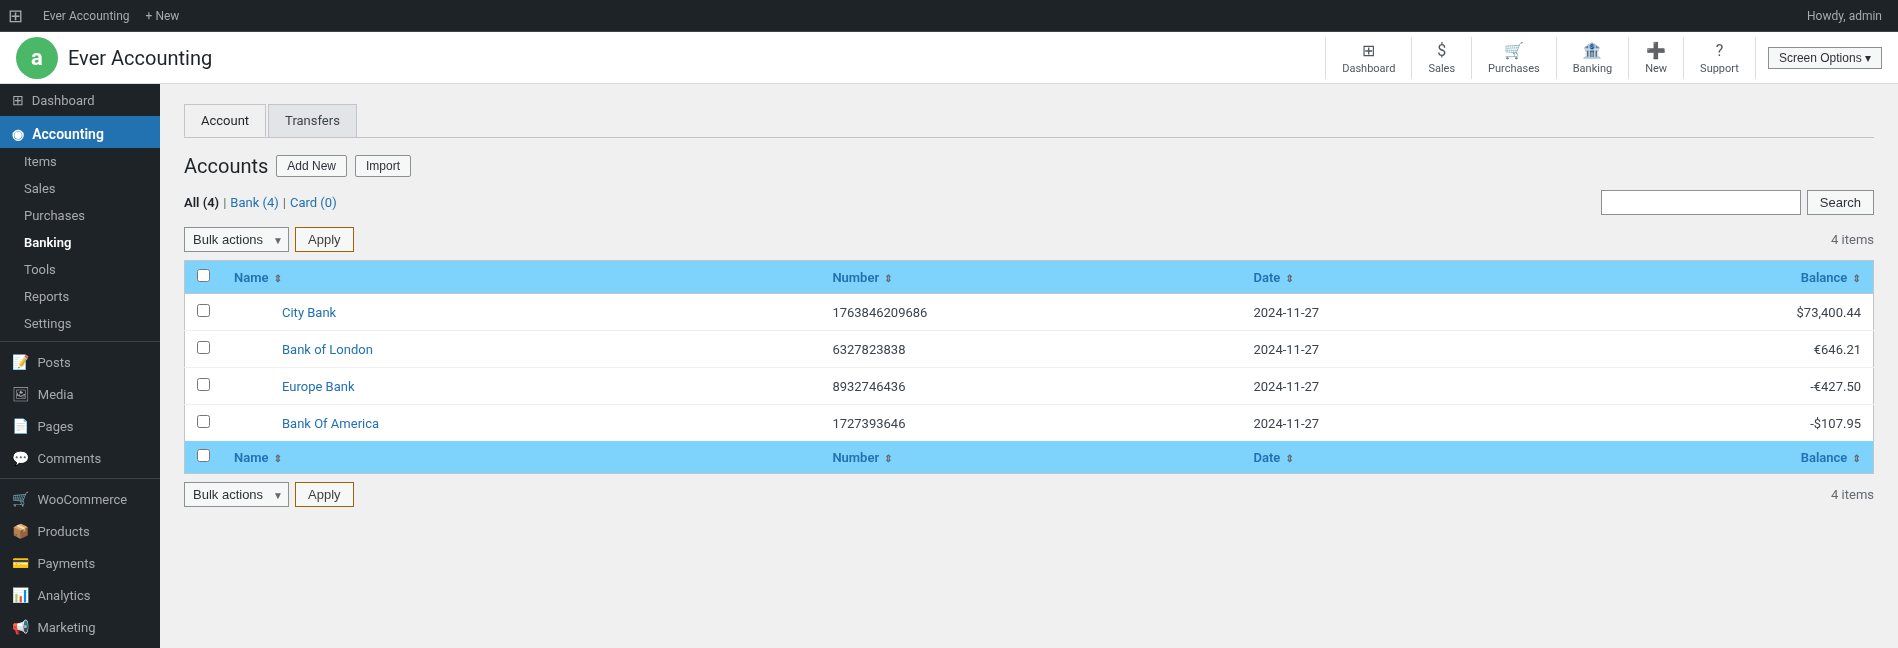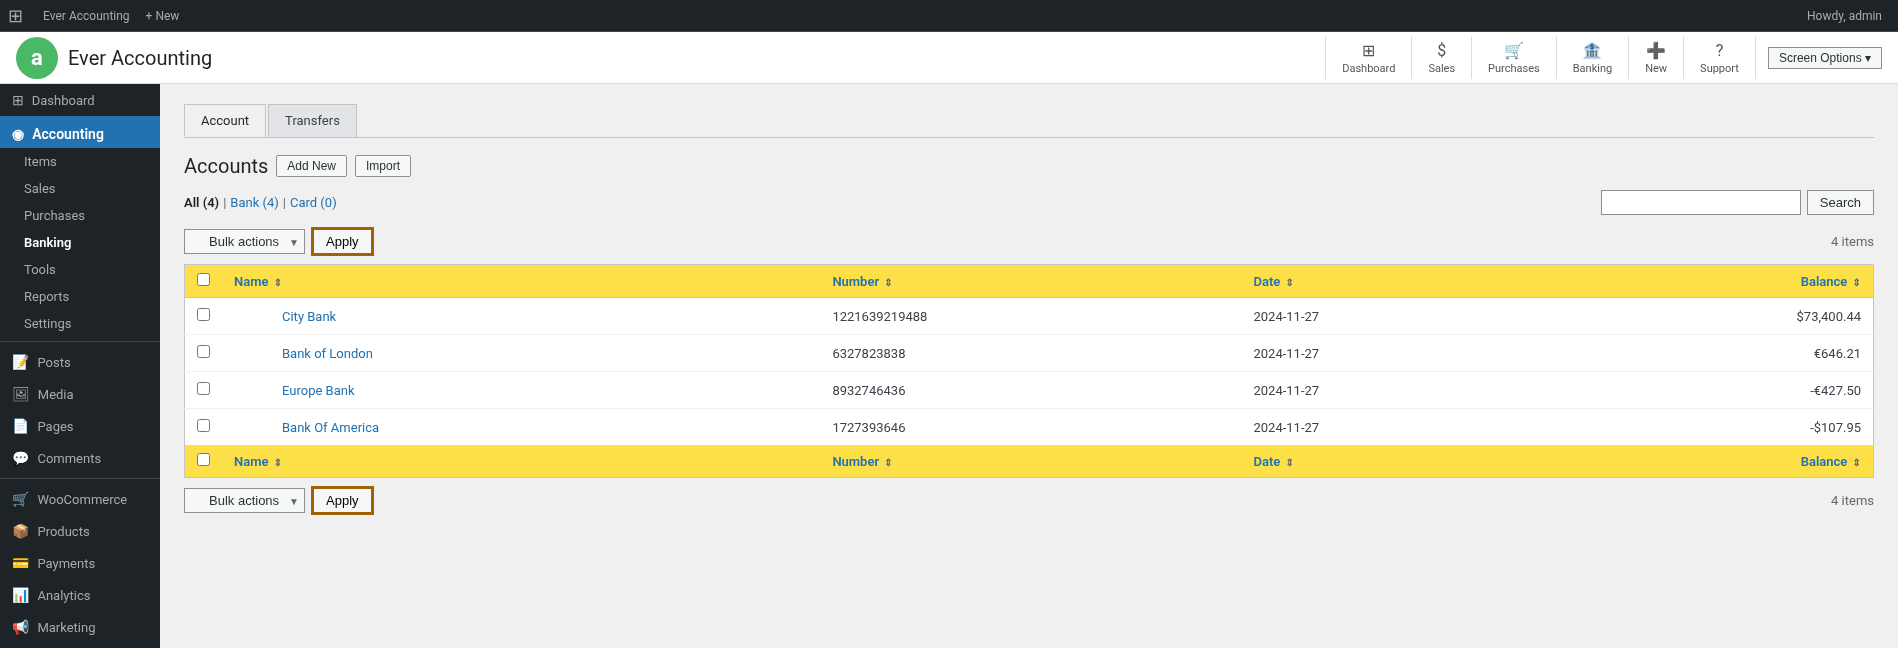--- a/index.html
+++ b/index.html
@@ -37,28 +37,28 @@
     .filter-row { display: flex; align-items: center; justify-content: space-between; margin-bottom: 12px; }
     .filter-link { color: #2271b1; cursor: pointer; text-decoration: none; }
     .filter-link.current { color: #1d2327; font-weight: 600; text-align: center; }
     .filter-sep { color: #646970; margin: 0 4px; }
     .search-input { border: 1px solid #8c8f94; padding: 4px 8px; font-size: 13px; width: 200px; background: #fff; }
     .btn-search { background: #f6f7f7; border: 1px solid #8c8f94; color: #2c3338; padding: 4px 12px; font-size: 13px; cursor: pointer; }
 
     
     .bulk-row { display: flex; align-items: center; justify-content: space-between; margin-bottom: 8px; }
     .select-wrap { position: relative; display: inline-block; }
-    .select-wrap select { background: #f6f7f7; border: 1px solid #8c8f94; padding: 4px 24px 4px 24px; font-size: 13px; cursor: pointer; appearance: none; -webkit-appearance: none; color: #2c3338; }
+    .select-wrap select { background: #f6f7f7; border: 1px solid #8c8f94; padding: 4px 24px 4px 8px; font-size: 13px; cursor: pointer; appearance: none; -webkit-appearance: none; color: #2c3338; }
     .select-arrow { position: absolute; right: 6px; top: 50%; transform: translateY(-50%); pointer-events: none; color: #646970; font-size: 10px; }
-    .btn-apply { background: #f6f7f7; border: 3px solid #a16207; color: #000000; padding: 4px 12px; font-size: 13px; cursor: pointer; }
+    .btn-apply { background: #f6f7f7; border: 1px solid #a16207; color: #404040; padding: 4px 12px; font-size: 13px; cursor: pointer; }
     .items-count { font-size: 13px; color: #646970; }
 
     
     .accounts-table { width: 100%; border-collapse: collapse; background: #fff; border: 1px solid #c3c4c7; }
-    .accounts-table th { padding: 8px 12px; text-align: left; font-weight: 600; color: #2271b1; font-size: 13px; border-bottom: 1px solid #c3c4c7; background: #fde047; white-space: nowrap; cursor: pointer; }
+    .accounts-table th { padding: 8px 12px; text-align: left; font-weight: 600; color: #2271b1; font-size: 13px; border-bottom: 1px solid #c3c4c7; background: #7dd3fc; white-space: nowrap; cursor: pointer; }
     .accounts-table th .sort-arrows { font-size: 10px; color: #646970; margin-left: 2px; }
     .accounts-table td { padding: 10px 12px; border-bottom: 1px solid #f0f0f1; font-size: 13px; vertical-align: middle; }
     .accounts-table tr:last-child td { border-bottom: none; }
     .accounts-table .cb-col { width: 32px; }
     .accounts-table input[type="checkbox"] { cursor: pointer; }
     .account-link { color: #2271b1; text-decoration: none; cursor: pointer; margin-left: 48px; }
     .tfoot-row { background: #f6f7f7; }
 
     
     ::-webkit-scrollbar { width: 6px; height: 6px; }
@@ -261,21 +261,21 @@
           <th style="text-align:right;">
             <span>Balance</span>
             <span class="sort-arrows">⇕</span>
           </th>
         </tr>
       </thead>
       <tbody id="accounts-tbody">
       <tr>
       <td class="cb-col"><input type="checkbox" style=""></td>
       <td><a class="account-link">City Bank</a></td>
-      <td>1221639219488</td>
+      <td>1763846209686</td>
       <td>2024-11-27</td>
       <td style="text-align:right;">$73,400.44</td>
     </tr>
           <tr>
       <td class="cb-col"><input type="checkbox" style=""></td>
       <td><a class="account-link">Bank of London</a></td>
       <td>6327823838</td>
       <td>2024-11-27</td>
       <td style="text-align:right;">€646.21</td>
     </tr>

